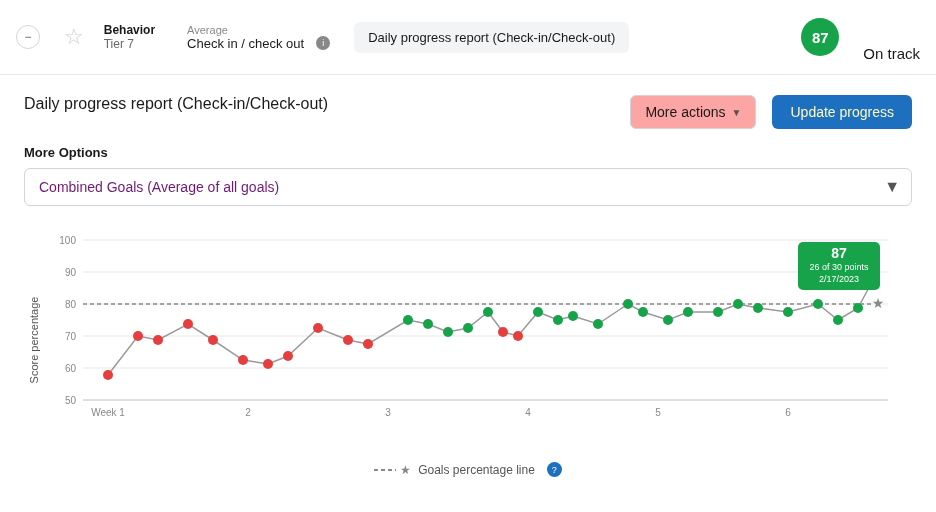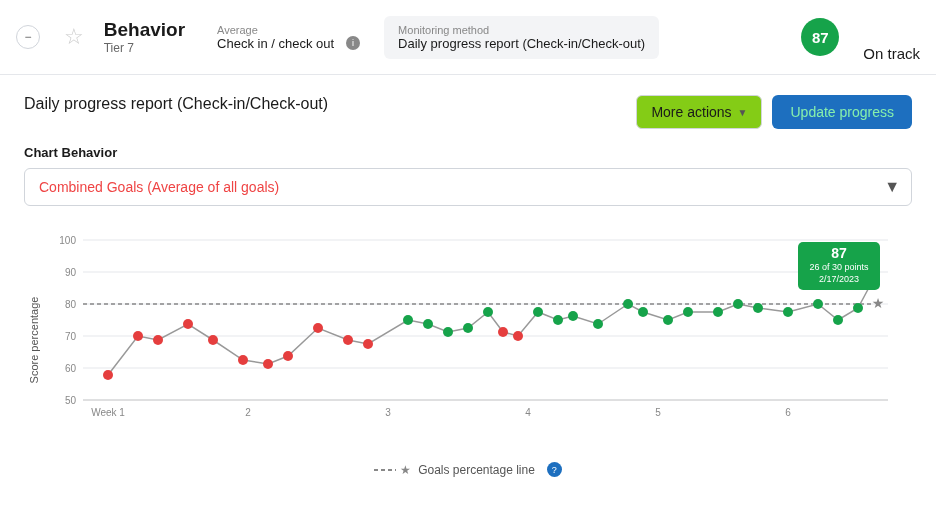--- a/index.html
+++ b/index.html
@@ -5,54 +5,54 @@
     * { box-sizing: border-box; margin: 0; padding: 0; }
     body { font-family: -apple-system, BlinkMacSystemFont, 'Segoe UI', sans-serif; background: #fff; width: 936px; height: 512px; overflow: hidden; }
 
     
     .header {
       display: flex; align-items: center; padding: 12px 16px; border-bottom: 1px solid #e5e7eb;
       background: #fff; gap: 16px;
     }
     .star-icon { color: #ccc; font-size: 22px; margin-right: 4px; }
     .behavior-info { display: flex; flex-direction: column; }
-    .behavior-title { font-size: 19px; font-weight: 600; color: #1a1a1a; }
+    .behavior-title { font-size: 12px; font-weight: 600; color: #1a1a1a; }
     .behavior-tier { font-size: 12px; color: #666; }
     .strategy-info { display: flex; flex-direction: column; margin-left: 16px; }
     .strategy-label { font-size: 11px; color: #888; }
     .strategy-value { font-size: 13px; color: #1a1a1a; display: flex; align-items: center; gap: 12px; }
     .info-icon { width: 14px; height: 14px; border-radius: 50%; background: #888; color: #fff; font-size: 9px; display: inline-flex; align-items: center; justify-content: center; }
     .monitoring-box { background: #f3f4f6; border-radius: 6px; padding: 8px 14px; margin-left: 8px; }
     .monitoring-label { font-size: 11px; color: #888; }
     .monitoring-value { font-size: 13px; color: #1a1a1a; }
     .spacer { flex: 1; }
     .score-badge { width: 38px; height: 38px; border-radius: 50%; background: #16a34a; color: #fff; display: flex; align-items: center; justify-content: center; font-size: 15px; font-weight: 700; }
     .on-track { font-size: 15px; font-weight: 500; color: #1a1a1a; margin-left: 8px; margin-top: 33px; }
     .collapse-btn { width: 24px; height: 24px; border-radius: 50%; border: 1px solid #d1d5db; background: #fff; display: flex; align-items: center; justify-content: center; cursor: pointer; margin-right: 8px; color: #666; font-size: 12px; }
 
     
     .main { padding: 20px 24px; }
     .section-title { font-size: 16px; font-weight: 500; color: #1a1a1a; margin-bottom: 16px; }
     .toolbar { display: flex; align-items: center; justify-content: space-between; margin-bottom: 16px; }
     .more-actions-btn {
       display: flex; align-items: center; gap: 6px; border: 1px solid #d1d5db; border-radius: 6px;
-      padding: 8px 14px; background: #84cc16; font-size: 14px; cursor: pointer; color: #1a1a1a;
+      padding: 8px 14px; background: #fca5a5; font-size: 14px; cursor: pointer; color: #1a1a1a;
     }
     .more-actions-btn .arrow { font-size: 10px; color: #555; }
     .update-btn {
-      background: #1d6fbf; color: #86efac; border: none; border-radius: 6px;
-      padding: 9px 18px; font-size: 14px; font-weight: 500; cursor: pointer; margin-left: 10px; text-align: right;
+      background: #1d6fbf; color: #fef9c3; border: none; border-radius: 6px;
+      padding: 9px 18px; font-size: 14px; font-weight: 500; cursor: pointer; margin-left: 16px; text-align: right;
     }
 
     
     .chart-options-label { font-size: 13px; font-weight: 600; color: #1a1a1a; margin-bottom: 8px; }
     .select-wrapper { position: relative; }
     .goals-select {
       width: 100%; border: 1px solid #d1d5db; border-radius: 6px; padding: 10px 36px 10px 14px;
-      font-size: 14px; color: #ef4444; appearance: none; background: #fff; cursor: pointer;
+      font-size: 14px; color: #701a75; appearance: none; background: #fff; cursor: pointer;
     }
     .select-arrow { position: absolute; right: 12px; top: 50%; transform: translateY(-50%); color: #555; pointer-events: none; }
 
     
     .chart-container { margin-top: 14px; position: relative; }
     .chart-svg { width: 100%; }
     .legend { display: flex; align-items: center; justify-content: center; margin-top: 8px; gap: 8px; font-size: 12px; color: #555; }
     .help-icon { width: 15px; height: 15px; border-radius: 50%; background: #1d6fbf; color: #fff; font-size: 9px; display: inline-flex; align-items: center; justify-content: center; margin-left: 4px; }
   </style>
 </head>
@@ -66,41 +66,40 @@
     <span class="behavior-tier">Tier 7</span>
   </div>
   <div class="strategy-info">
     <span class="strategy-label">Average</span>
     <span class="strategy-value">
       <span>Check in / check out</span>
       <span class="info-icon">i</span>
     </span>
   </div>
   <div class="monitoring-box">
-    <div class="monitoring-label">Monitoring method</div>
     <div class="monitoring-value">Daily progress report (Check-in/Check-out)</div>
   </div>
   <div class="spacer"></div>
   <div class="score-badge">87</div>
   <span class="on-track">On track</span>
 </div>
 
 <div class="main">
   <div class="toolbar">
     <span class="section-title">Daily progress report (Check-in/Check-out)</span>
     <div style="display:flex; align-items:center;">
       <button class="more-actions-btn">
         <span>More actions</span>
         <span class="arrow">▼</span>
       </button>
       <button class="update-btn">Update progress</button>
     </div>
   </div>
 
-  <div class="chart-options-label">Chart Behavior</div>
+  <div class="chart-options-label">More Options</div>
   <div class="select-wrapper">
     <select class="goals-select"><option>Combined Goals (Average of all goals)</option></select>
     <span class="select-arrow">▼</span>
   </div>
 
   <div class="chart-container">
     <svg class="chart-svg" viewBox="0 0 880 230" style="height:230px;">
 
       <text x="10" y="120" font-size="11" fill="#555" text-anchor="middle" transform="rotate(-90,10,120)">Score percentage</text>
 

